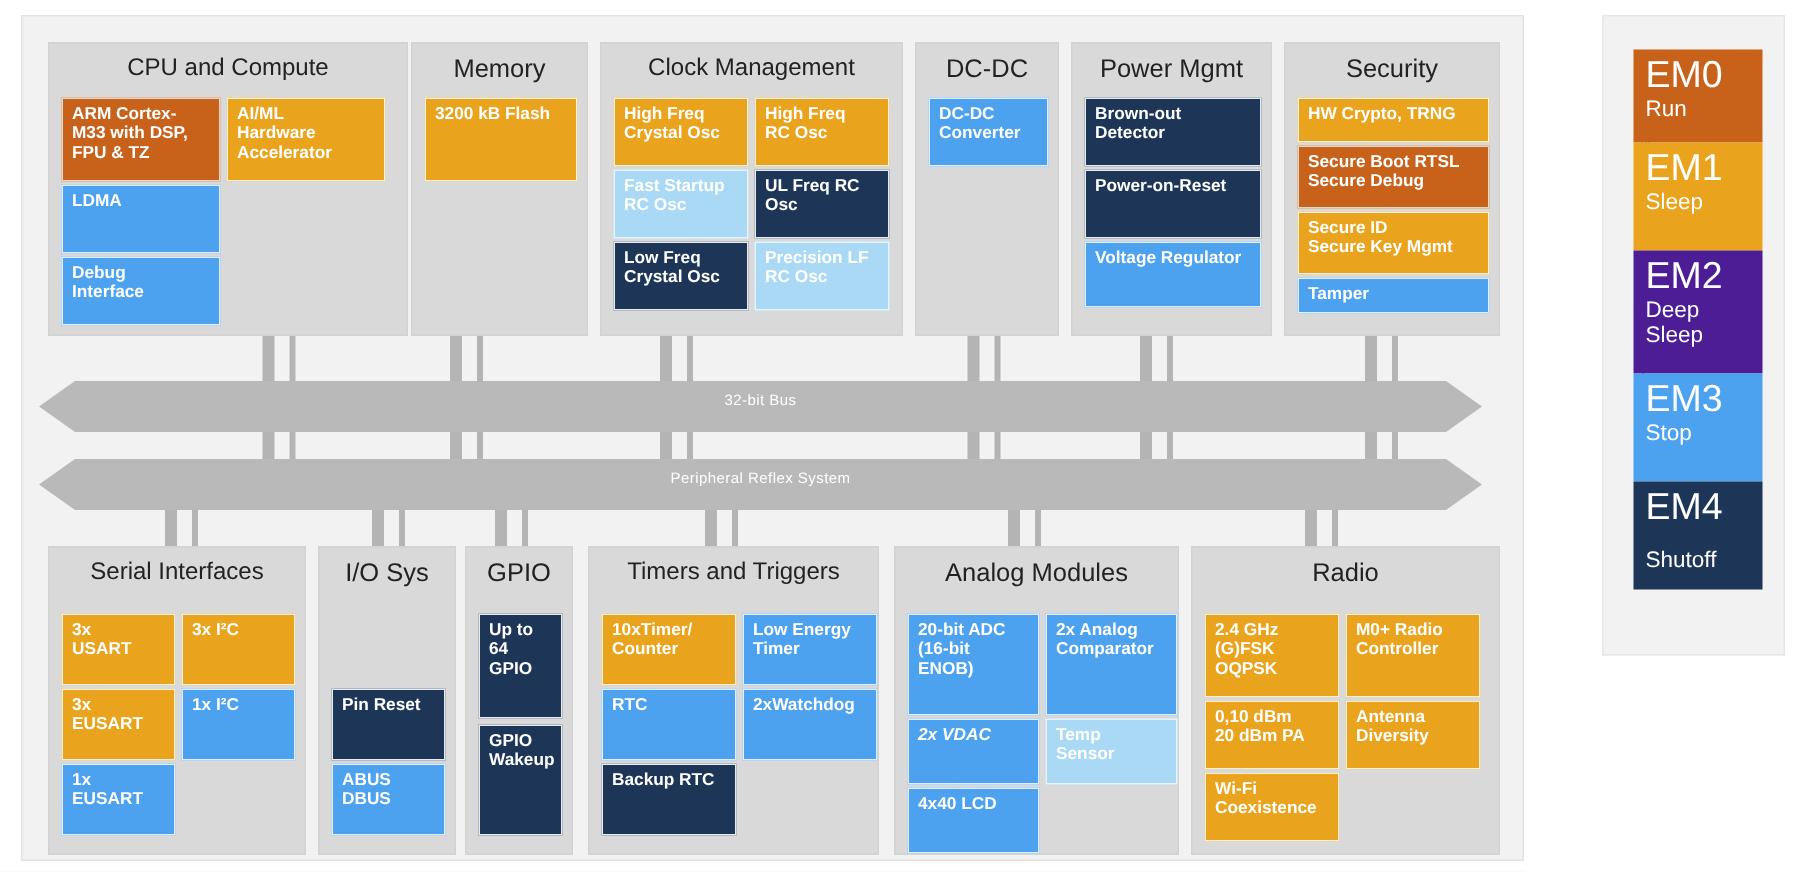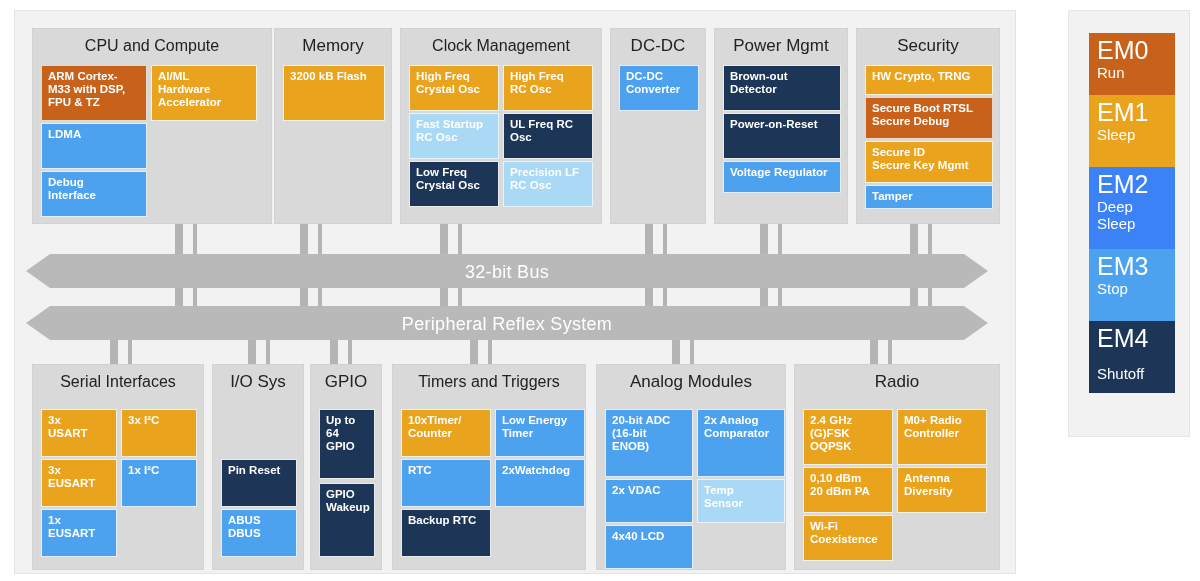--- a/index.html
+++ b/index.html
@@ -71,21 +71,21 @@
   }
   .bus .tip-l,.bus .tip-r{
     position:absolute;top:0;width:0;height:0;
     border-top:17px solid transparent;
     border-bottom:17px solid transparent;
   }
   .bus .tip-l{left:0;border-right:24px solid #b9b9b9;}
   .bus .tip-r{right:0;border-left:24px solid #b9b9b9;}
   .bus .bus-label{
     position:absolute;left:0;right:0;top:8px;
-    text-align:center;color:#ffffff;font-size:18px;
+    text-align:center;color:#ffffff;font-size:10px;
     letter-spacing:.3px;
   }
 
   
   .legend-vlabel{
     position:absolute;
     left:-52px;top:150px;
     width:160px;
     transform:rotate(90deg);
     transform-origin:center center;
@@ -199,21 +199,21 @@
       <div class="panel" style="left: 610px; top: 28px; width: 96px; height: 196px;">
         <div class="panel-title">DC-DC</div>
         <div class="blk blue" style="left: 8px; top: 36px; width: 80px; height: 46px;">DC-DC
 Converter</div>
       </div>
       <div class="panel" style="left: 714px; top: 28px; width: 134px; height: 196px;">
         <div class="panel-title">Power Mgmt</div>
         <div class="blk navy" style="left: 8px; top: 36px; width: 118px; height: 46px;">Brown-out
 Detector</div>
         <div class="blk navy" style="left: 8px; top: 84px; width: 118px; height: 46px;">Power-on-Reset</div>
-        <div class="blk blue" style="left: 8px; top: 132px; width: 118px; height: 32px;">Voltage Regulator</div>
+        <div class="blk blue" style="left: 8px; top: 132px; width: 118px; height: 44px;">Voltage Regulator</div>
       </div>
       <div class="panel" style="left: 856px; top: 28px; width: 144px; height: 196px;">
         <div class="panel-title">Security</div>
         <div class="blk orange" style="left: 8px; top: 36px; width: 128px; height: 30px;">HW Crypto, TRNG</div>
         <div class="blk darkorange" style="left: 8px; top: 68px; width: 128px; height: 42px;">Secure Boot RTSL
 Secure Debug</div>
         <div class="blk orange" style="left: 8px; top: 112px; width: 128px; height: 42px;">Secure ID
 Secure Key Mgmt</div>
         <div class="blk blue" style="left: 8px; top: 156px; width: 128px; height: 24px;">Tamper</div>
       </div>
@@ -252,21 +252,21 @@
         <div class="blk blue" style="left: 102px; top: 94px; width: 90px; height: 48px;">2xWatchdog</div>
         <div class="blk navy" style="left: 8px; top: 144px; width: 90px; height: 48px;">Backup RTC</div>
       </div>
       <div class="panel" style="left: 596px; top: 364px; width: 190px; height: 206px; padding-left: 16px;">
         <div class="panel-title">Analog Modules</div>
         <div class="blk blue" style="left: 8px; top: 44px; width: 88px; height: 68px;">20-bit ADC
 (16-bit
 ENOB)</div>
         <div class="blk blue" style="left: 100px; top: 44px; width: 88px; height: 68px;">2x Analog
 Comparator</div>
-        <div class="blk blue" style="left: 8px; top: 114px; width: 88px; height: 44px;">2x VDAC</div>
+        <div class="blk blue" style="left: 8px; top: 114px; width: 88px; height: 44px; font-style: italic;">2x VDAC</div>
         <div class="blk lightblue" style="left: 100px; top: 114px; width: 88px; height: 44px;">Temp
 Sensor</div>
         <div class="blk blue" style="left: 8px; top: 160px; width: 88px; height: 44px;">4x40 LCD</div>
       </div>
       <div class="panel" style="left: 794px; top: 364px; width: 206px; height: 206px;">
         <div class="panel-title">Radio</div>
         <div class="blk orange" style="left: 8px; top: 44px; width: 90px; height: 56px;">2.4 GHz
 (G)FSK
 OQPSK</div>
         <div class="blk orange" style="left: 102px; top: 44px; width: 90px; height: 56px;">M0+ Radio
@@ -284,21 +284,21 @@
     <div class="legend-vlabel">Feature available down to Energy Mode</div>
     <div id="legend-modes">
         <div class="em" style="top: 22px; height: 62px; background: rgb(200, 98, 27);">
           <div class="em-name">EM0</div>
           <div class="em-sub" style="white-space: pre-line;">Run</div>
         </div>
         <div class="em" style="top: 84px; height: 72px; background: rgb(234, 163, 29);">
           <div class="em-name">EM1</div>
           <div class="em-sub" style="white-space: pre-line;">Sleep</div>
         </div>
-        <div class="em" style="top: 156px; height: 82px; background: #3b82f6;">
+        <div class="em" style="top: 156px; height: 82px; background: #4c1d95;">
           <div class="em-name">EM2</div>
           <div class="em-sub" style="white-space: pre-line;">Deep
 Sleep</div>
         </div>
         <div class="em" style="top: 238px; height: 72px; background: rgb(77, 162, 240);">
           <div class="em-name">EM3</div>
           <div class="em-sub" style="white-space: pre-line;">Stop</div>
         </div>
         <div class="em" style="top: 310px; height: 72px; background: rgb(29, 53, 87);">
           <div class="em-name">EM4</div>

